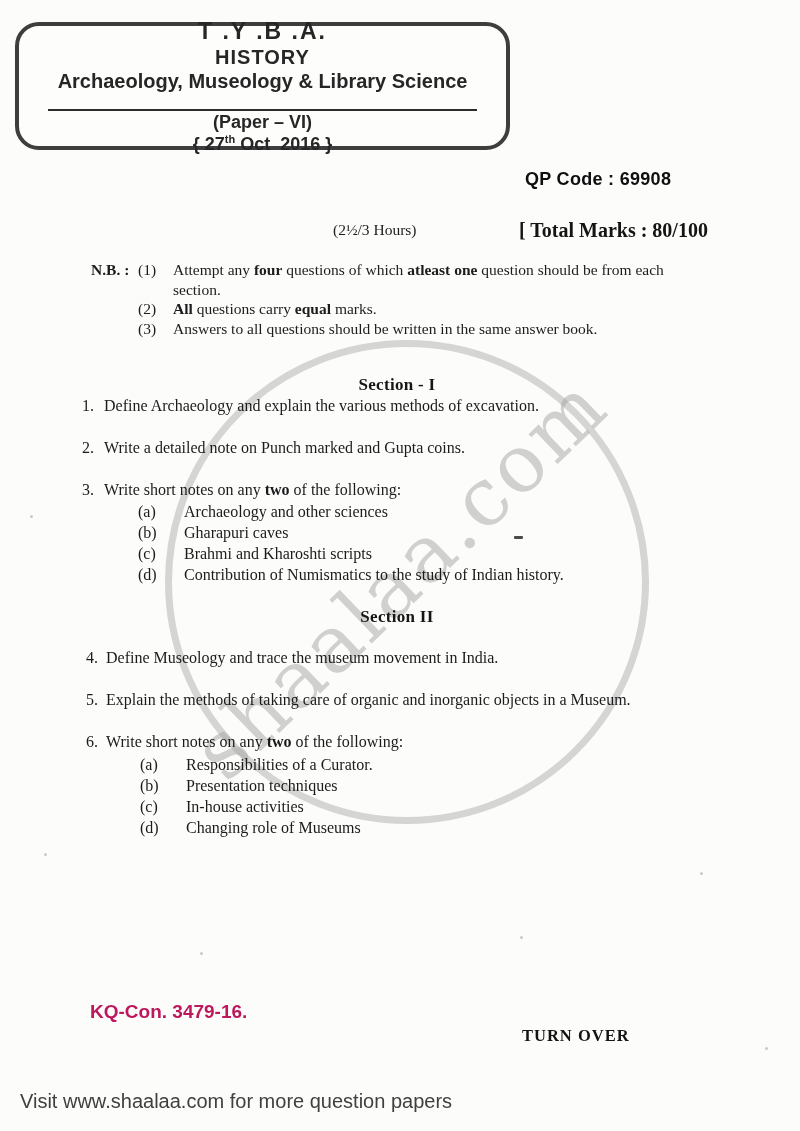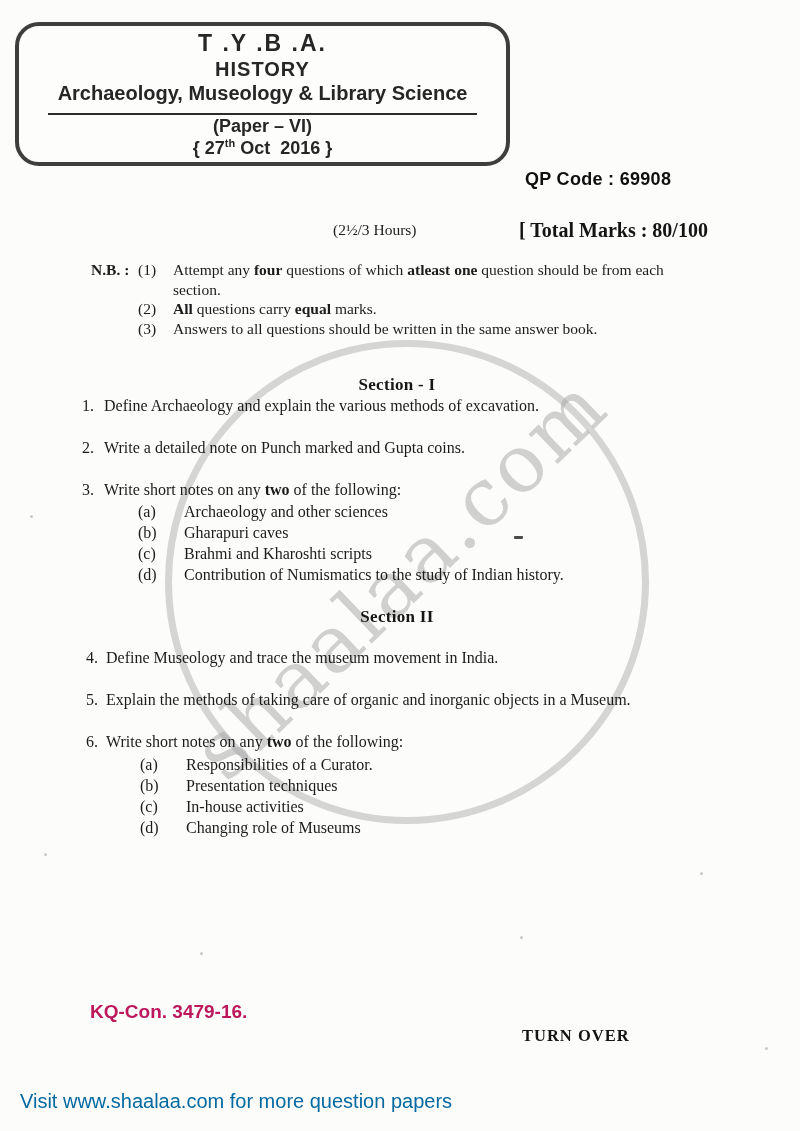--- a/index.html
+++ b/index.html
@@ -7,28 +7,28 @@
         font-family:"Liberation Serif","DejaVu Serif",serif;color:#1c1c1c;margin:0 auto;}
 
   
   .wm-ring{position:absolute;left:165px;top:340px;width:470px;height:470px;
            border:7px solid rgba(174,174,174,0.5);border-radius:50%;}
   .wm-text{position:absolute;left:400px;top:578px;transform:translate(-50%,-50%) rotate(-44deg);
            font-size:80px;color:rgba(163,163,163,0.5);letter-spacing:3px;white-space:nowrap;
            font-family:"DejaVu Serif","Liberation Serif",serif;}
 
   
-  .header-box{position:absolute;left:15px;top:22px;width:495px;height:144px;box-sizing:border-box;
+  .header-box{position:absolute;left:15px;top:22px;width:495px;height:128px;box-sizing:border-box;
               border:4px solid #3e3e3e;border-radius:24px;background:rgba(255,255,255,0.4);
               display:flex;flex-direction:column;align-items:center;justify-content:center;
               font-family:"Liberation Sans","DejaVu Sans",sans-serif;color:#262626;text-align:center;}
   .h-course{font-size:23px;font-weight:700;letter-spacing:2px;}
   .h-subject{font-size:20px;font-weight:700;letter-spacing:1px;margin-top:1px;text-align:center;}
   .h-title{font-size:20px;font-weight:700;margin-top:1px;}
-  .underline{border-bottom:2.5px solid #2c2c2c;padding:0 10px 8px;display:inline-block;}
+  .underline{border-bottom:2.5px solid #2c2c2c;padding:0 10px 16px;display:inline-block;}
   .h-paperno{font-size:18px;font-weight:700;margin-top:1px;}
   .h-date{font-size:18px;font-weight:700;white-space:pre;}
   .h-date sup{font-size:11px;}
 
   .qp-code{position:absolute;left:525px;top:169px;font-family:"Liberation Sans","DejaVu Sans",sans-serif;
            font-weight:700;font-size:18px;color:#0f0f0f;letter-spacing:0.3px;}
   .duration{position:absolute;left:333px;top:221px;font-size:15.5px;}
   .total-marks{position:absolute;left:519px;top:219px;font-size:20px;font-weight:700;color:#141414;}
 
   
@@ -48,21 +48,21 @@
   .q.tight .qnum{width:20px;}
   .subitems{position:absolute;font-size:16px;color:#1b1b1b;}
   .sub{display:flex;height:21px;}
   .slabel{width:46px;flex:none;}
 
   
   .kq{position:absolute;left:90px;top:1001px;font-family:"Liberation Sans","DejaVu Sans",sans-serif;
       font-weight:700;font-size:19px;color:#be185d;}
   .turnover{position:absolute;left:522px;top:1026px;font-weight:700;font-size:16.5px;letter-spacing:1px;color:#141414;}
   .sitenote{position:absolute;left:20px;top:1090px;font-family:"Liberation Sans","DejaVu Sans",sans-serif;
-            font-size:20px;color:#0369a1;}
+            font-size:20px;color:#404040;}
 
   
   .stray{position:absolute;left:514px;top:536px;width:9px;height:3px;background:#4b4b4b;border-radius:1px;}
   .speck{position:absolute;width:3px;height:3px;border-radius:50%;background:rgba(110,110,110,0.35);}
 </style>
 </head>
 <body>
 
 <div class="page">
 

